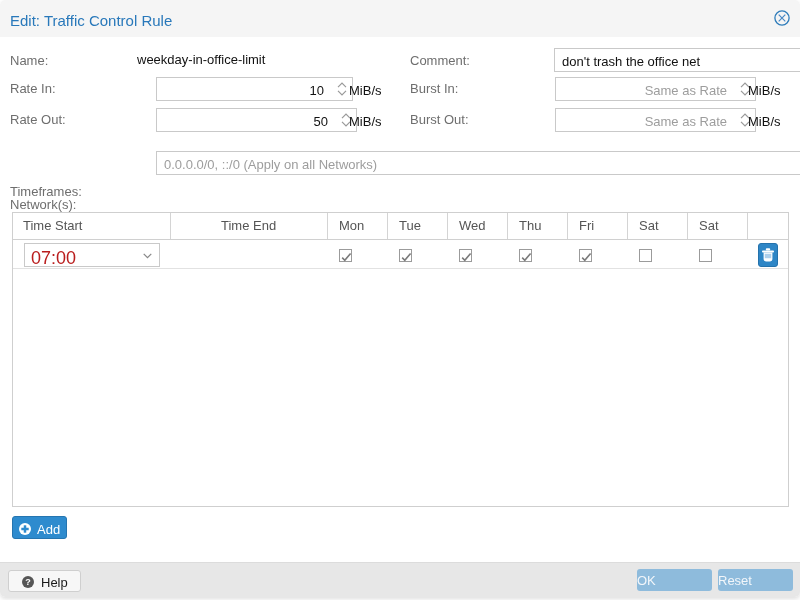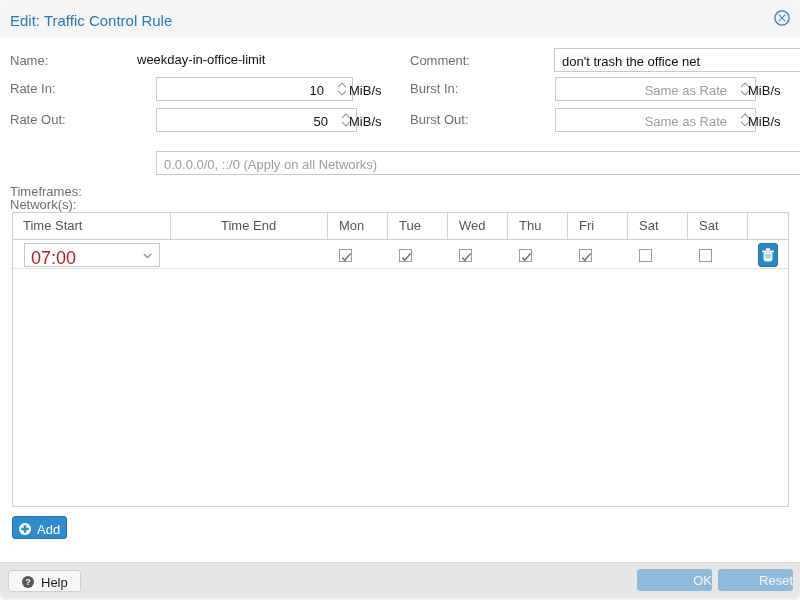--- a/index.html
+++ b/index.html
@@ -40,21 +40,21 @@
   .trashbtn { position:absolute; left:745px; top:2px; width:20px; height:24px; background:#2e86c6;
               border:1px solid #2472ac; border-radius:3px; }
   
   .addbtn { position:absolute; left:12px; top:516px; width:55px; height:23px; background:#2e8bce;
             border:1px solid #2575b0; border-radius:3px; color:#fff; font-size:13px; }
   .addbtn span { position:absolute; left:24px; top:2px; height:21px; line-height:21px; }
   .helpbtn { position:absolute; left:8px; top:570px; width:73px; height:22px; background:#f7f7f7;
              border:1px solid #cfcfcf; border-radius:3px; color:#1a1a1a; font-size:13px; }
   .helpbtn span { position:absolute; left:32px; top:2px; height:20px; line-height:20px; }
   .dbtn { position:absolute; top:569px; width:75px; height:22px; background:#8ebbdc;
-          border-radius:3px; color:#f2f6fa; font-size:13px; text-align:right; line-height:24px; }
+          border-radius:3px; color:#f2f6fa; font-size:13px; text-align:left; line-height:24px; }
 </style>
 </head>
 <body>
 <div class="win">
   <div class="hdr">
     <div class="title">Edit: Traffic Control Rule</div>
     <svg class="closeico" viewBox="0 0 16 16">
       <circle cx="8" cy="8" r="7.1" fill="none" stroke="#2e7cba" stroke-width="1.3"></circle>
       <path d="M4.7 4.7 L11.3 11.3 M11.3 4.7 L4.7 11.3" stroke="#4a89c4" stroke-width="1.2" fill="none"></path>
     </svg>

